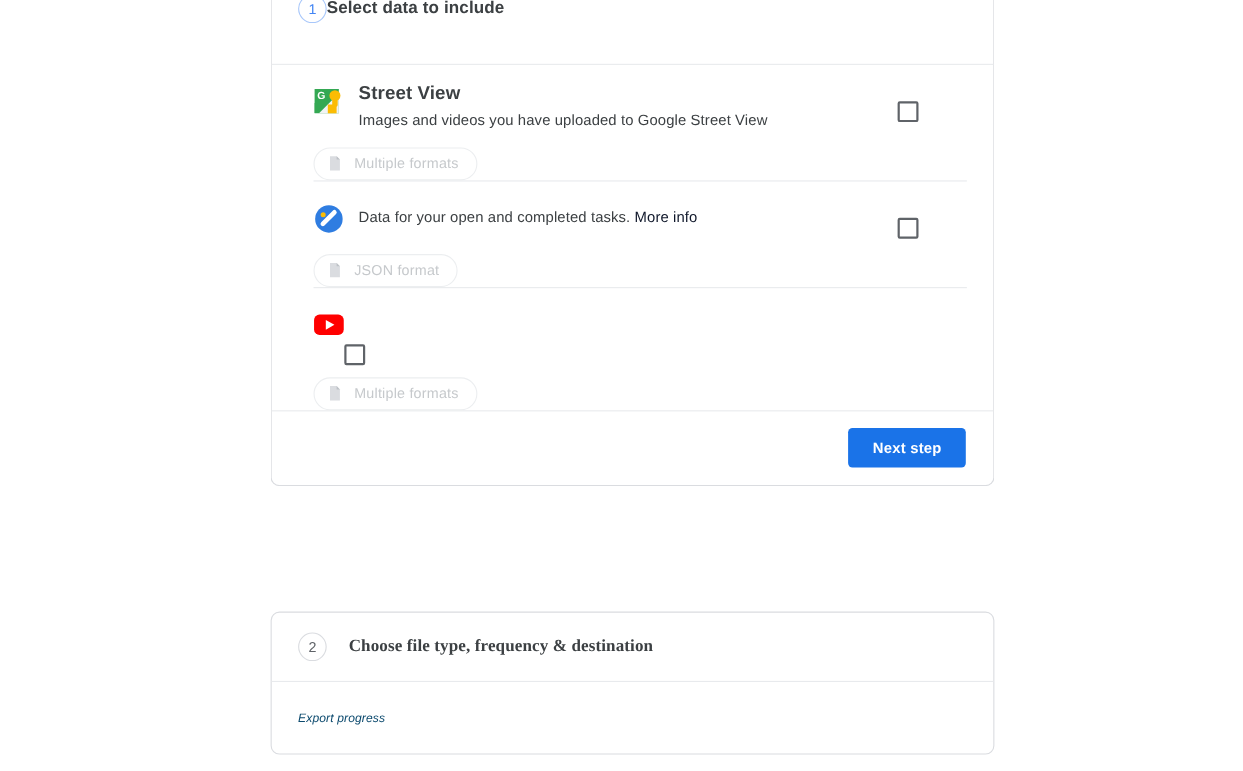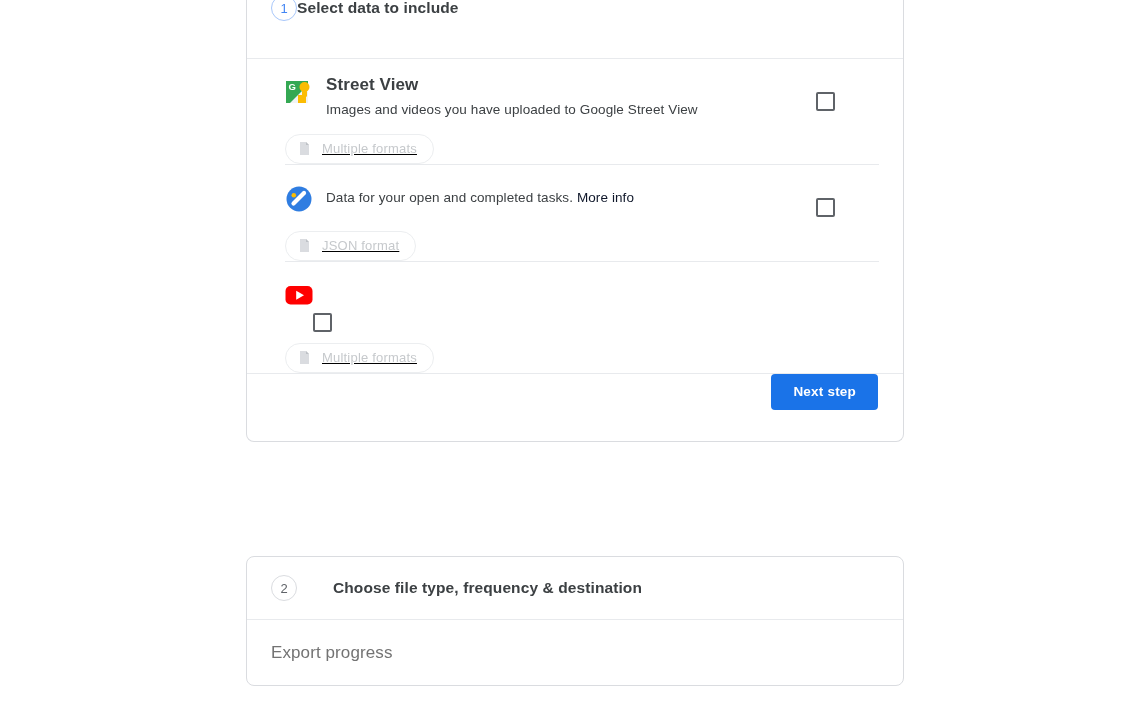--- a/index.html
+++ b/index.html
@@ -130,21 +130,20 @@
     margin-top: 16px;
     margin-right: 44px;
     cursor: pointer;
   }
 
   
   .chips {
     display: flex;
     gap: 13px;
     margin: 14px 0 0 14px;
-    text-decoration: underline;
   }
   .chip {
     display: inline-flex;
     align-items: center;
     height: 30px;
     padding: 0 16px 0 11px;
     border: 1px solid #eceef0;
     border-radius: 16px;
     background: #fff;
     font-size: 13px;
@@ -166,20 +165,21 @@
   }
 
   
   .card-footer-divider {
     height: 1px;
     background: #e8eaed;
   }
   .card-footer {
     height: 67px;
     display: flex;
+    align-items: center;
     justify-content: flex-end;
     padding-right: 25px;
   }
   .next-btn {
     background: #1a73e8;
     color: #ffffff;
     border: none;
     border-radius: 4px;
     height: 36px;
     padding: 0 22px;
@@ -190,31 +190,32 @@
     cursor: pointer;
   }
 
   
   .step2-header {
     display: flex;
     align-items: center;
     height: 62px;
     padding: 0 24px;
   }
-  .step2-header .step-title { margin-left: 36px; }
+  .step2-header .step-title { margin-left: 20px; font-family: Liberation Serif, serif; }
   .export-row {
     height: 66px;
     display: flex;
     align-items: center;
     padding: 0 24px;
   }
   .export-label {
-    font-size: 17px;
-    color: #737373;
+    font-size: 11px;
+    color: #0c4a6e;
     letter-spacing: .1px;
+    font-style: italic;
   }
 </style>
 </head>
 <body>
 
 <div class="page">
 
   <div class="card" id="card-step1">
 
     <div class="step-header">

